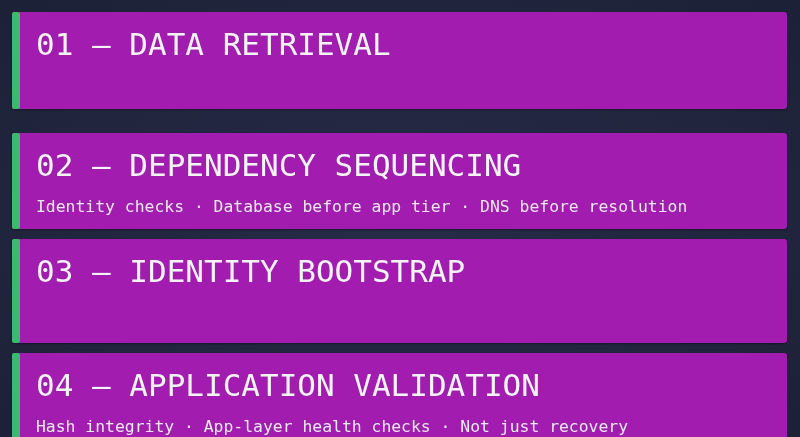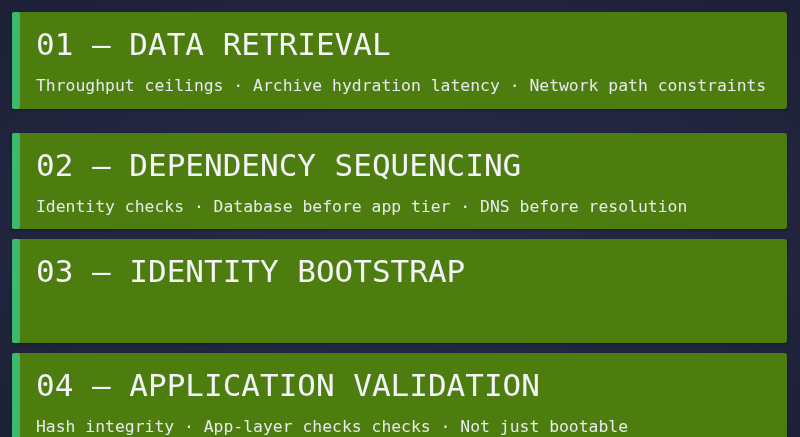--- a/index.html
+++ b/index.html
@@ -22,21 +22,21 @@
   .stack {
     position: absolute;
     left: 12px;
     top: 12px;
     width: 775px;
   }
   .card {
     position: relative;
     height: 97px;
     margin-bottom: 9px;
-    background: #4d7c0f;
+    background: #a21caf;
     border-radius: 3px;
     box-shadow: 0 1px 2px rgba(0,0,0,0.35);
   }
   .card:nth-child(2) { height: 96px; margin-bottom: 10px; margin-top: 24px; }
   .card:nth-child(3) { height: 104px; margin-bottom: 10px; }
   .card:nth-child(4) { height: 120px; margin-bottom: 16px; }
   .accent-bar {
     position: absolute;
     left: 0;
     top: 0;
@@ -71,33 +71,32 @@
 </head>
 <body>
 
 <div class="bg-glow"></div>
 
 <div class="stack">
 
   <div class="card">
     <div class="accent-bar"></div>
     <h2 class="card-title">01 — DATA RETRIEVAL</h2>
-    <p class="card-subtitle">Throughput ceilings · Archive hydration latency · Network path constraints</p>
   </div>
 
   <div class="card">
     <div class="accent-bar"></div>
     <h2 class="card-title">02 — DEPENDENCY SEQUENCING</h2>
     <p class="card-subtitle">Identity checks · Database before app tier · DNS before resolution</p>
   </div>
 
   <div class="card">
     <div class="accent-bar"></div>
     <h2 class="card-title">03 — IDENTITY BOOTSTRAP</h2>
   </div>
 
   <div class="card">
     <div class="accent-bar"></div>
     <h2 class="card-title">04 — APPLICATION VALIDATION</h2>
-    <p class="card-subtitle">Hash integrity · App-layer checks checks · Not just bootable</p>
+    <p class="card-subtitle">Hash integrity · App-layer health checks · Not just recovery</p>
   </div>
 
 </div>
 
 </body></html>

